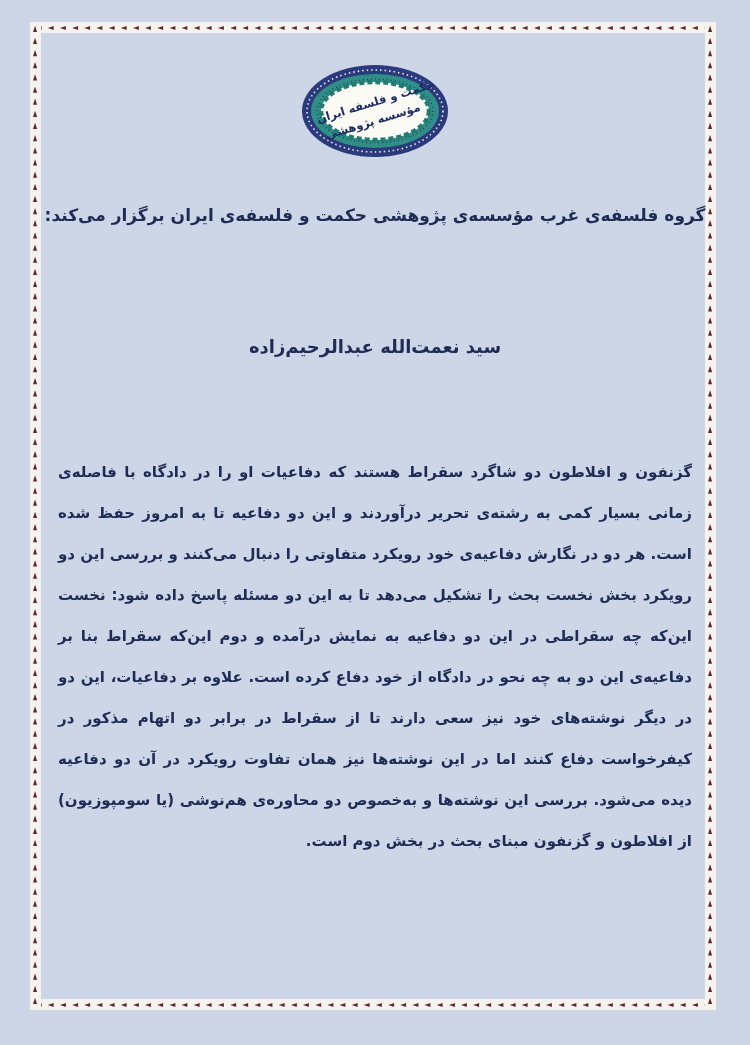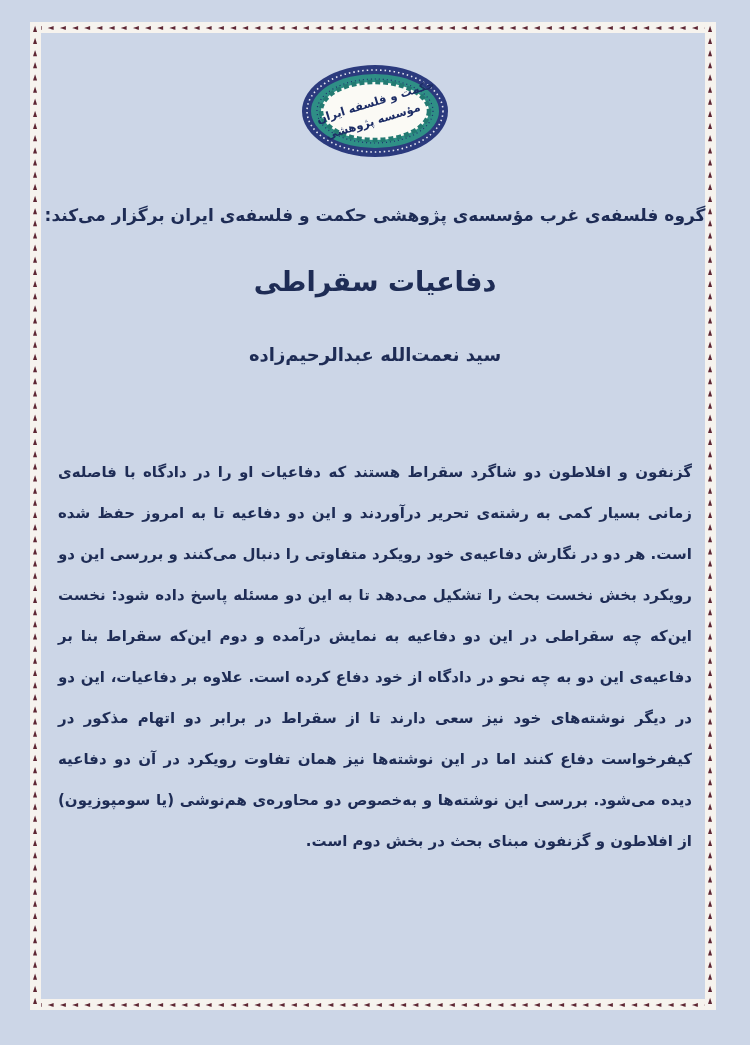--- a/index.html
+++ b/index.html
@@ -30,21 +30,21 @@
   .strip-bottom{left:30px;top:999px;width:686px;}
   .strip-left{left:41px;top:22px;width:988px;transform:rotate(90deg);transform-origin:0 0;}
   .strip-right{left:716px;top:22px;width:988px;transform:rotate(90deg);transform-origin:0 0;}
 
   .centered{position:absolute;left:0;width:100%;text-align:center;direction:rtl;}
 
   .logo-wrap{position:absolute;top:64px;left:50%;transform:translateX(-50%);}
 
   .organizer-line{top:205px;font-size:17px;font-weight:bold;}
   .event-title{top:266px;font-size:27px;font-weight:bold;}
-  .speaker-name{top:344px;font-size:18px;font-weight:bold;}
+  .speaker-name{top:336px;font-size:18px;font-weight:bold;}
   .speaker-degree{top:391px;font-size:16px;font-weight:bold;}
 
   .body-paragraph{
     position:absolute;top:452px;right:58px;left:58px;
     direction:rtl;
     text-align:justify;
     font-size:15px;
     font-weight:bold;
     line-height:41px;
   }
@@ -72,20 +72,19 @@
       <ellipse cx="75" cy="47" rx="54" ry="29" fill="#fbfaf5" stroke="#237a72" stroke-width="4.5" stroke-dasharray="5 3"></ellipse>
       <g transform="rotate(-17 75 47)" fill="#1d2d66" font-weight="bold" text-anchor="middle" font-family="DejaVu Sans, sans-serif">
         <text x="78" y="42" font-size="11.5">حکمت و فلسفه ایران</text>
         <text x="70" y="60" font-size="11.5">مؤسسه پژوهشی</text>
       </g>
     </svg>
   </div>
 
   <div class="centered organizer-line">گروه فلسفه‌ی غرب مؤسسه‌ی پژوهشی حکمت و فلسفه‌ی ایران برگزار می‌کند:</div>
 
-  <div class="centered event-title">دفاعیات سقراطی</div>
 
   <div class="centered speaker-name">سید نعمت‌الله عبدالرحیم‌زاده</div>
 
   <div class="body-paragraph">گزنفون و افلاطون دو شاگرد سقراط هستند که دفاعیات او را در دادگاه با فاصله‌ی زمانی بسیار کمی به رشته‌ی تحریر درآوردند و این دو دفاعیه تا به امروز حفظ شده است. هر دو در نگارش دفاعیه‌ی خود رویکرد متفاوتی را دنبال می‌کنند و بررسی این دو رویکرد بخش نخست بحث را تشکیل می‌دهد تا به این دو مسئله پاسخ داده شود: نخست این‌که چه سقراطی در این دو دفاعیه به نمایش درآمده و دوم این‌که سقراط بنا بر دفاعیه‌ی این دو به چه نحو در دادگاه از خود دفاع کرده است. علاوه بر دفاعیات، این دو در دیگر نوشته‌های خود نیز سعی دارند تا از سقراط در برابر دو اتهام مذکور در کیفرخواست دفاع کنند اما در این نوشته‌ها نیز همان تفاوت رویکرد در آن دو دفاعیه دیده می‌شود. بررسی این نوشته‌ها و به‌خصوص دو محاوره‌ی هم‌نوشی (یا سومپوزیون) از افلاطون و گزنفون مبنای بحث در بخش دوم است.</div>
 
 
 </div>
 
 </body></html>

